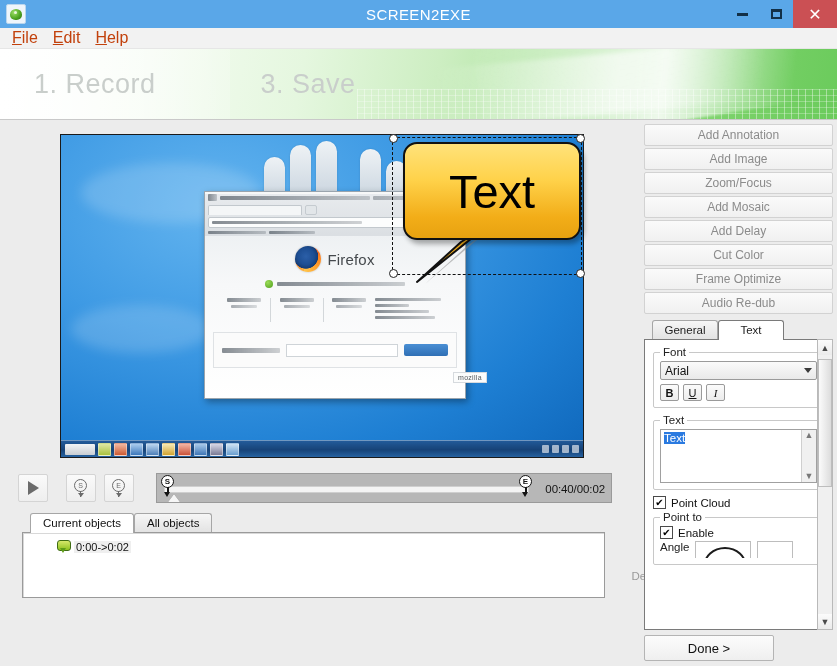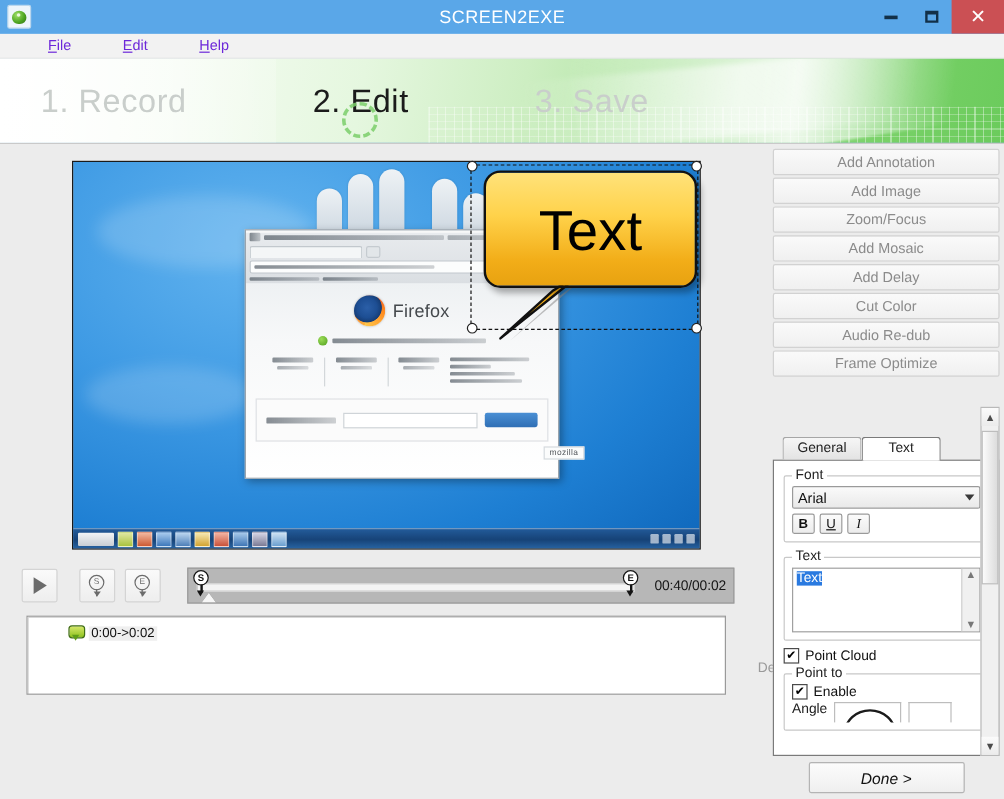--- a/index.html
+++ b/index.html
@@ -87,24 +87,23 @@
   
   .menubar {
     height: 20px;
     background: #f2f2f2;
     border-bottom: 1px solid #e6e6e6;
     display: flex; align-items: center;
     padding-left: 6px;
     flex: 0 0 auto;
   }
   .menu-item {
-    font-size: 12px;
-    color: #6d28d9;
+    font-size: 16px;
+    color: #c2410c;
     padding: 1px 9px 1px 6px;
-    margin-left: 28px;
   }
   .menu-item u { text-decoration: underline; }
 
   
   .banner {
     height: 70px;
     flex: 0 0 auto;
     position: relative;
     overflow: hidden;
     background:
@@ -450,21 +449,20 @@
     position: relative;
     display: flex; flex-direction: column;
     min-height: 0;
   }
   .tabs {
     display: flex;
     height: 19px;
     padding-left: 8px;
     position: relative;
     z-index: 2;
-    margin-top: 44px;
   }
   .tab-btn {
     width: 66px;
     font-size: 11.5px;
     color: #222;
     display: flex; align-items: center; justify-content: center;
     background: linear-gradient(to bottom, #f6f6f6, #e3e3e3);
     border: 1px solid #a6a6a6;
     border-bottom: none;
     border-radius: 3px 3px 0 0;
@@ -617,23 +615,22 @@
   .panel-scroll .sb-thumb {
     position: absolute; left: 0; right: 0; top: 4px;
     height: 128px;
     background: linear-gradient(to right, #fbfbfb, #dcdcdc);
     border: 1px solid #bdbdbd;
     box-sizing: border-box;
   }
 
   .done-wrap {
     margin-top: 5px;
-    display: flex; justify-content: center;
+    display: flex; justify-content: flex-start;
     flex: 0 0 auto;
-    font-style: italic;
   }
   .done-btn {
     width: 130px; height: 26px;
     background: linear-gradient(to bottom, #fcfcfc 0%, #efefef 100%);
     border: 1px solid #b4b4b4;
     border-radius: 2px;
     font-size: 13px;
     color: #111;
     display: flex; align-items: center; justify-content: center;
     box-sizing: border-box;
@@ -840,24 +837,20 @@
     <div class="menu-item"><u>H</u>elp</div>
   </div>
 
   <div class="banner">
     <div class="fade-left"></div>
     <div class="grid"></div>
     <div class="swoosh1"></div>
     <div class="swoosh2"></div>
     <div class="steps">
       <div class="step s1">1. Record</div>
-      <div class="step s2">
-        <span class="rec-ring"></span>
-        <span>2. Edit</span>
-      </div>
       <div class="step s3">3. Save</div>
     </div>
   </div>
 
   <div class="workspace">
 
     <div class="left-col">
 
       <div class="canvas-wrap">
         <div class="canvas">
@@ -1002,20 +995,24 @@
             <span class="circle">E</span>
             <span class="stem"></span>
               <span class="arrow"></span>
           </div>
           <div class="playhead"></div>
           <div class="timecode">00:40/00:02</div>
         </div>
       </div>
 
       <div class="objects">
+        <div class="obj-tabs">
+          <div class="obj-tab active">Current objects</div>
+          <div class="obj-tab">All objects</div>
+        </div>
         <div class="obj-list">
           <div class="obj-item">
             <span class="bubicon">
               <span class="b"></span>
                 <span class="t"></span>
             </span>
             <span class="txt">0:00-&gt;0:02</span>
           </div>
         </div>
         <div class="del-btn">Del.</div>
@@ -1023,22 +1020,22 @@
 
     </div>
 
     <div class="right-col">
       <div class="toolbtn">Add Annotation</div>
       <div class="toolbtn">Add Image</div>
       <div class="toolbtn">Zoom/Focus</div>
       <div class="toolbtn">Add Mosaic</div>
       <div class="toolbtn">Add Delay</div>
       <div class="toolbtn">Cut Color</div>
+      <div class="toolbtn">Frame Optimize</div>
       <div class="toolbtn">Audio Re-dub</div>
-      <div class="toolbtn">Frame Optimize</div>
 
       <div class="prop-panel">
         <div class="tabs">
           <div class="tab-btn">General</div>
           <div class="tab-btn active">Text</div>
         </div>
 
         <div class="panel-body">
 
           <fieldset class="grp">

